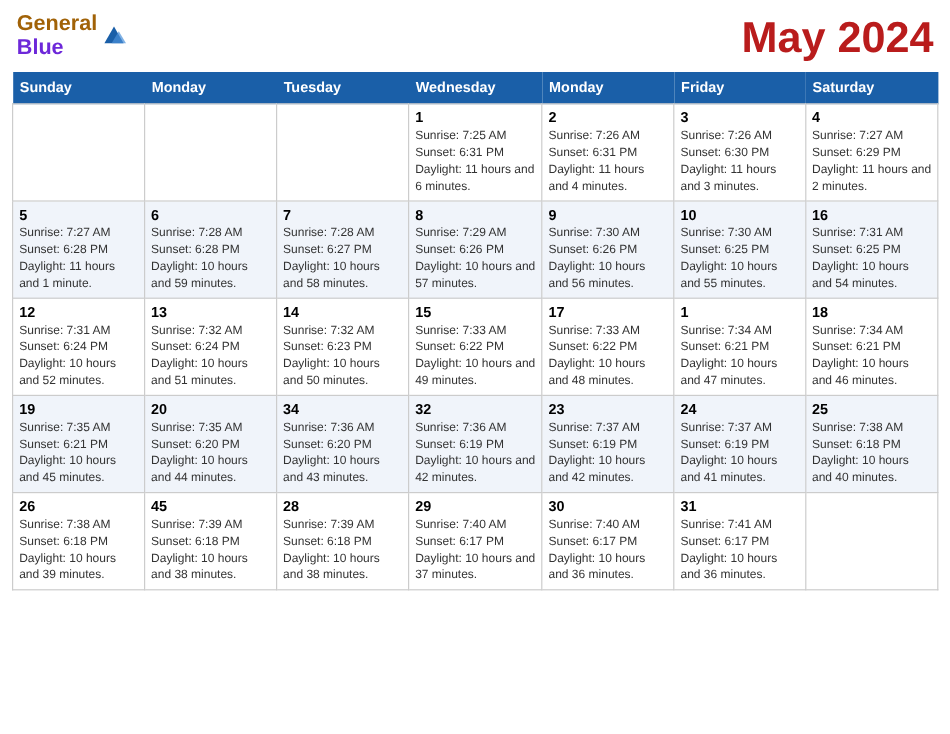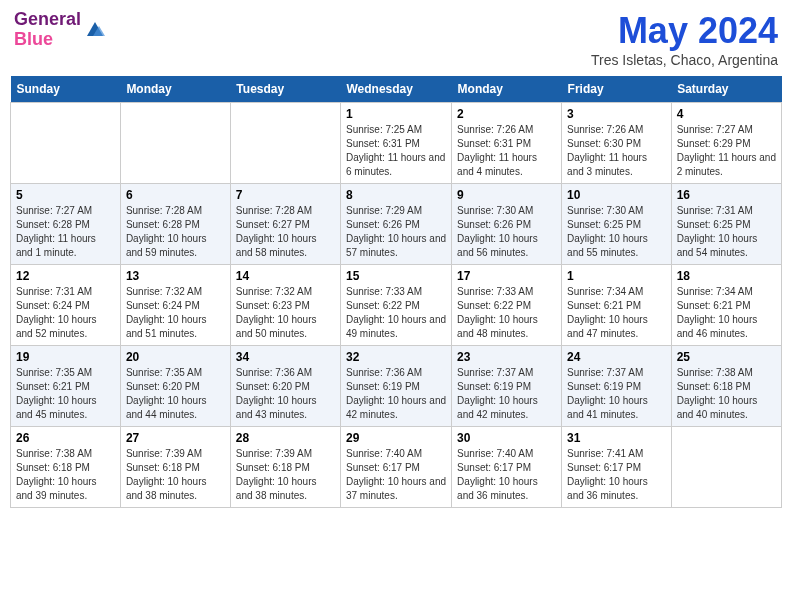--- a/index.html
+++ b/index.html
@@ -20,34 +20,34 @@
     .logo {
       display: flex;
       align-items: center;
       gap: 0;
     }
     .logo-text {
       font-size: 18px;
       font-weight: bold;
       line-height: 1.1;
     }
-    .logo-general { color: #701a75; }
-    .logo-blue { color: #ec4899; }
+    .logo-general { color: #a16207; }
+    .logo-blue { color: #6d28d9; }
     .logo-icon {
       width: 24px;
       height: 24px;
       margin-left: 2px;
     }
     .title-block {
       text-align: right;
     }
     .month-title {
       font-size: 36px;
       font-weight: bold;
-      color: #1d4ed8;
+      color: #b91c1c;
     }
     .location {
       font-size: 14px;
       color: #444;
     }
     table {
       width: 100%;
       border-collapse: collapse;
       font-size: 10.5px;
     }
@@ -99,21 +99,20 @@
         <span class="logo-blue">Blue</span>
       </div>
     </div>
     <svg class="logo-icon" viewBox="0 0 24 24">
       <polygon points="4,18 12,4 20,18" fill="#1a5fa8"></polygon>
       <polygon points="10,18 16,8 22,18" fill="#4a90d9" opacity="0.7"></polygon>
     </svg>
   </div>
   <div class="title-block">
     <div class="month-title">May 2024</div>
-    <div class="location">Tres Isletas, Chaco, Argentina</div>
   </div>
 </div>
 
 <table>
   <thead>
     <tr>
     <th>Sunday</th>
         <th>Monday</th>
         <th>Tuesday</th>
         <th>Wednesday</th>
@@ -233,21 +232,21 @@
           <span class="day-num">25</span>
           <div class="day-info">Sunrise: 7:38 AM<br>Sunset: 6:18 PM<br>Daylight: 10 hours and 40 minutes.</div>
         </td>
       </tr>
       <tr>
         <td>
           <span class="day-num">26</span>
           <div class="day-info">Sunrise: 7:38 AM<br>Sunset: 6:18 PM<br>Daylight: 10 hours and 39 minutes.</div>
         </td>
         <td>
-          <span class="day-num">27</span>
+          <span class="day-num">45</span>
           <div class="day-info">Sunrise: 7:39 AM<br>Sunset: 6:18 PM<br>Daylight: 10 hours and 38 minutes.</div>
         </td>
         <td>
           <span class="day-num">28</span>
           <div class="day-info">Sunrise: 7:39 AM<br>Sunset: 6:18 PM<br>Daylight: 10 hours and 38 minutes.</div>
         </td>
         <td>
           <span class="day-num">29</span>
           <div class="day-info">Sunrise: 7:40 AM<br>Sunset: 6:17 PM<br>Daylight: 10 hours and 37 minutes.</div>
         </td>

